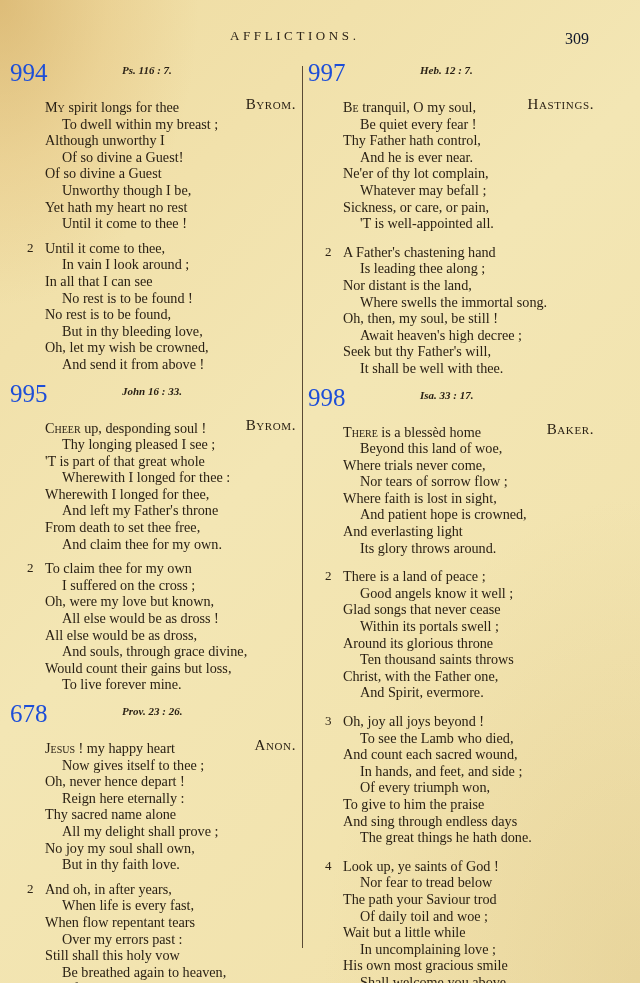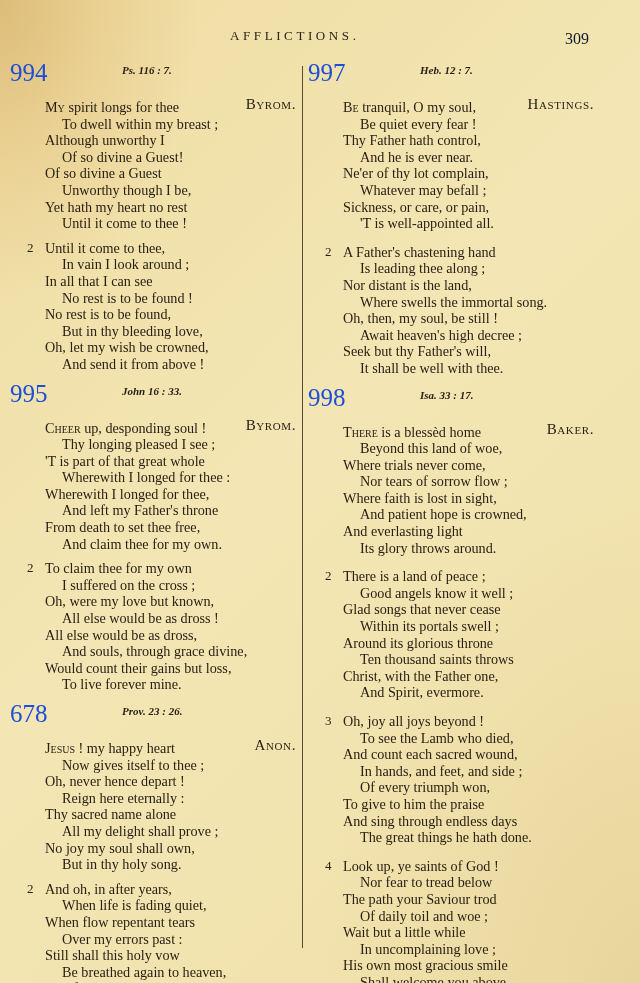--- a/index.html
+++ b/index.html
@@ -182,26 +182,26 @@
       <span class="hymn-author">Anon.</span>
     </div>
     <div class="stanza">
       <div class="line"><span class="lead-caps">Jesus</span><span> ! my happy heart</span></div>
       <div class="line indent">Now gives itself to thee ;</div>
       <div class="line">Oh, never hence depart !</div>
       <div class="line indent">Reign here eternally :</div>
       <div class="line">Thy sacred name alone</div>
       <div class="line indent">All my delight shall prove ;</div>
       <div class="line">No joy my soul shall own,</div>
-      <div class="line indent">But in thy holy song.</div>
+      <div class="line indent">But in thy faith love.</div>
     </div>
     <div class="stanza">
       <span class="stanza-number">2</span>
       <div class="line">And oh, in after years,</div>
-      <div class="line indent">When life is fading quiet,</div>
+      <div class="line indent">When life is every fast,</div>
       <div class="line">When flow repentant tears</div>
       <div class="line indent">Over my errors past :</div>
       <div class="line">Still shall this holy vow</div>
       <div class="line indent">Be breathed again to heaven,</div>
       <div class="line">And fervently, as now,</div>
       <div class="line indent">My heart to thee be given.</div>
     </div>
   </div>
 </div>
 

